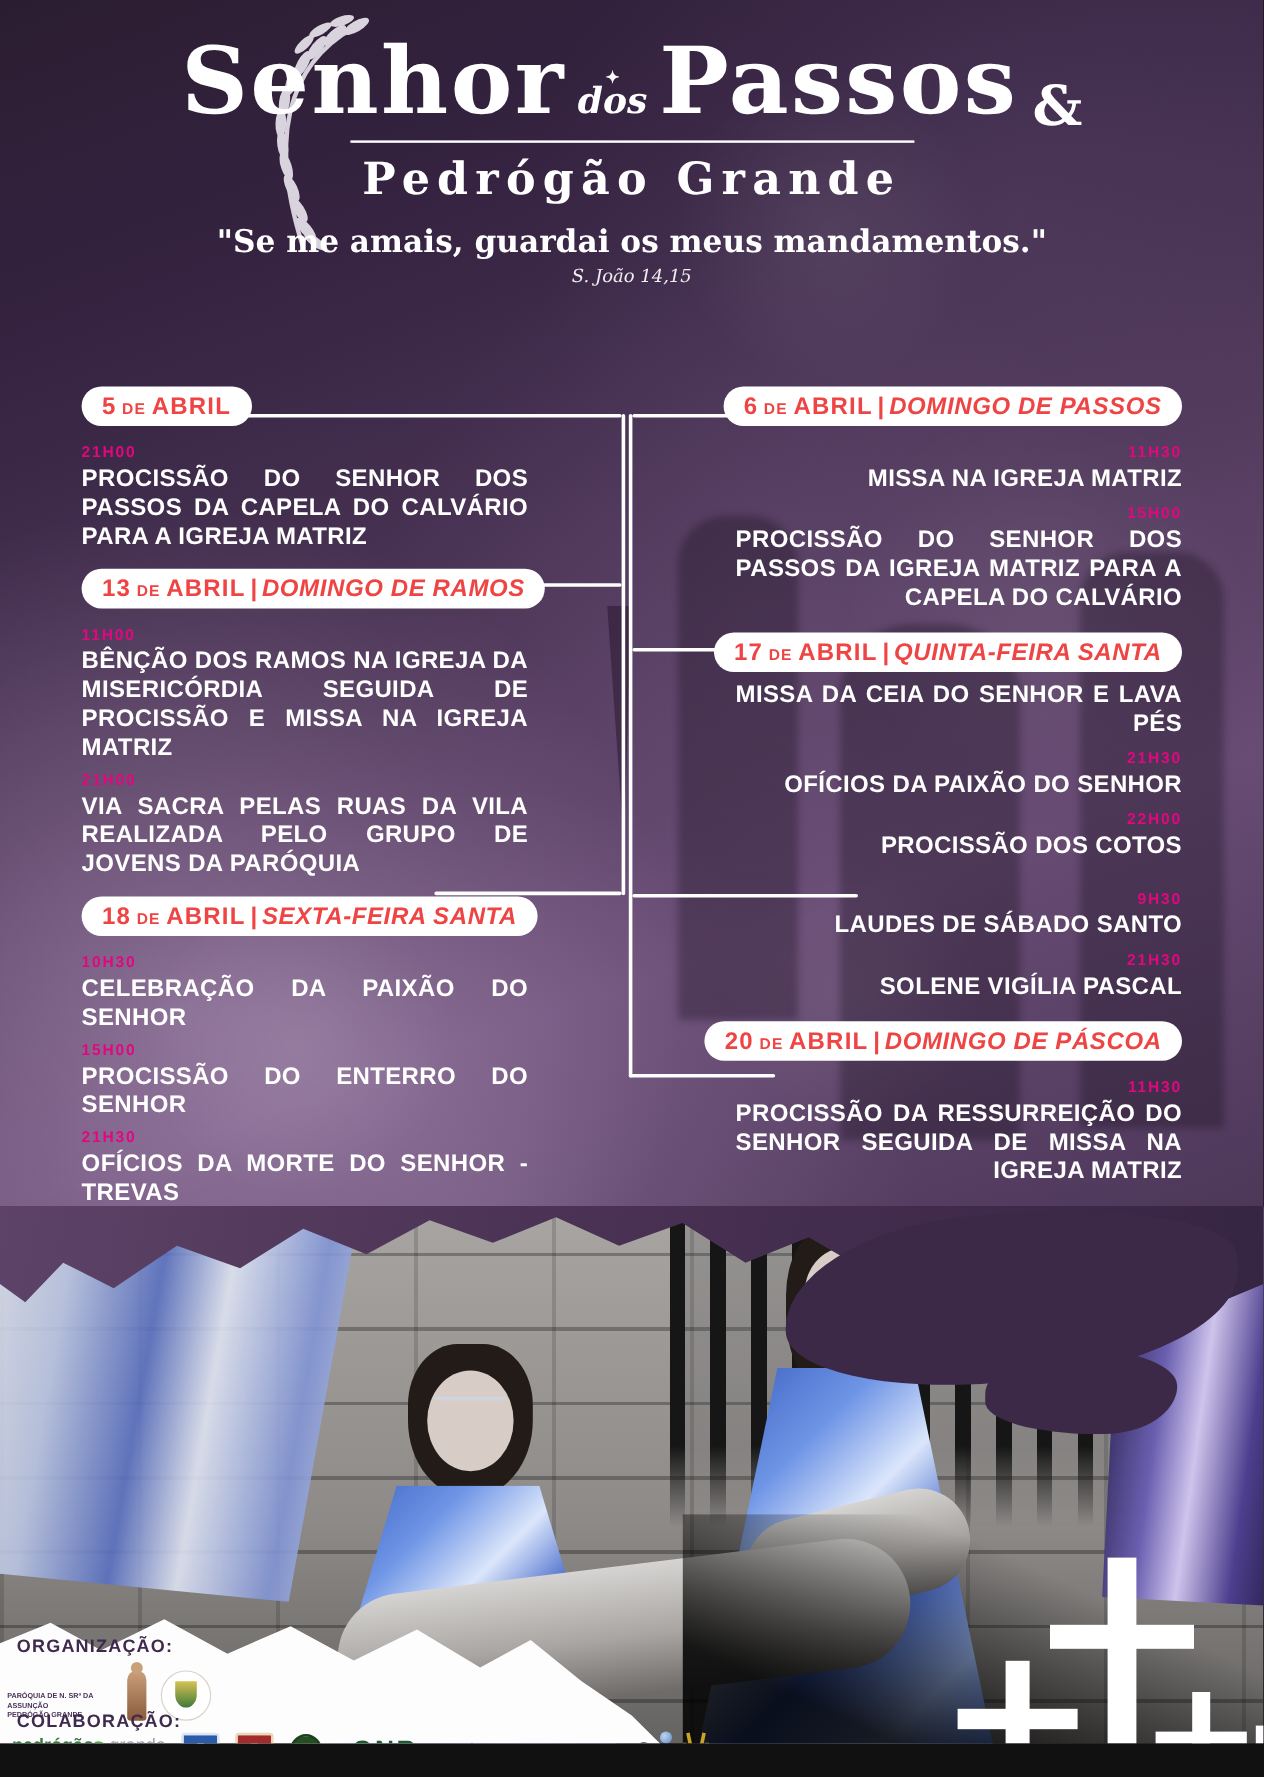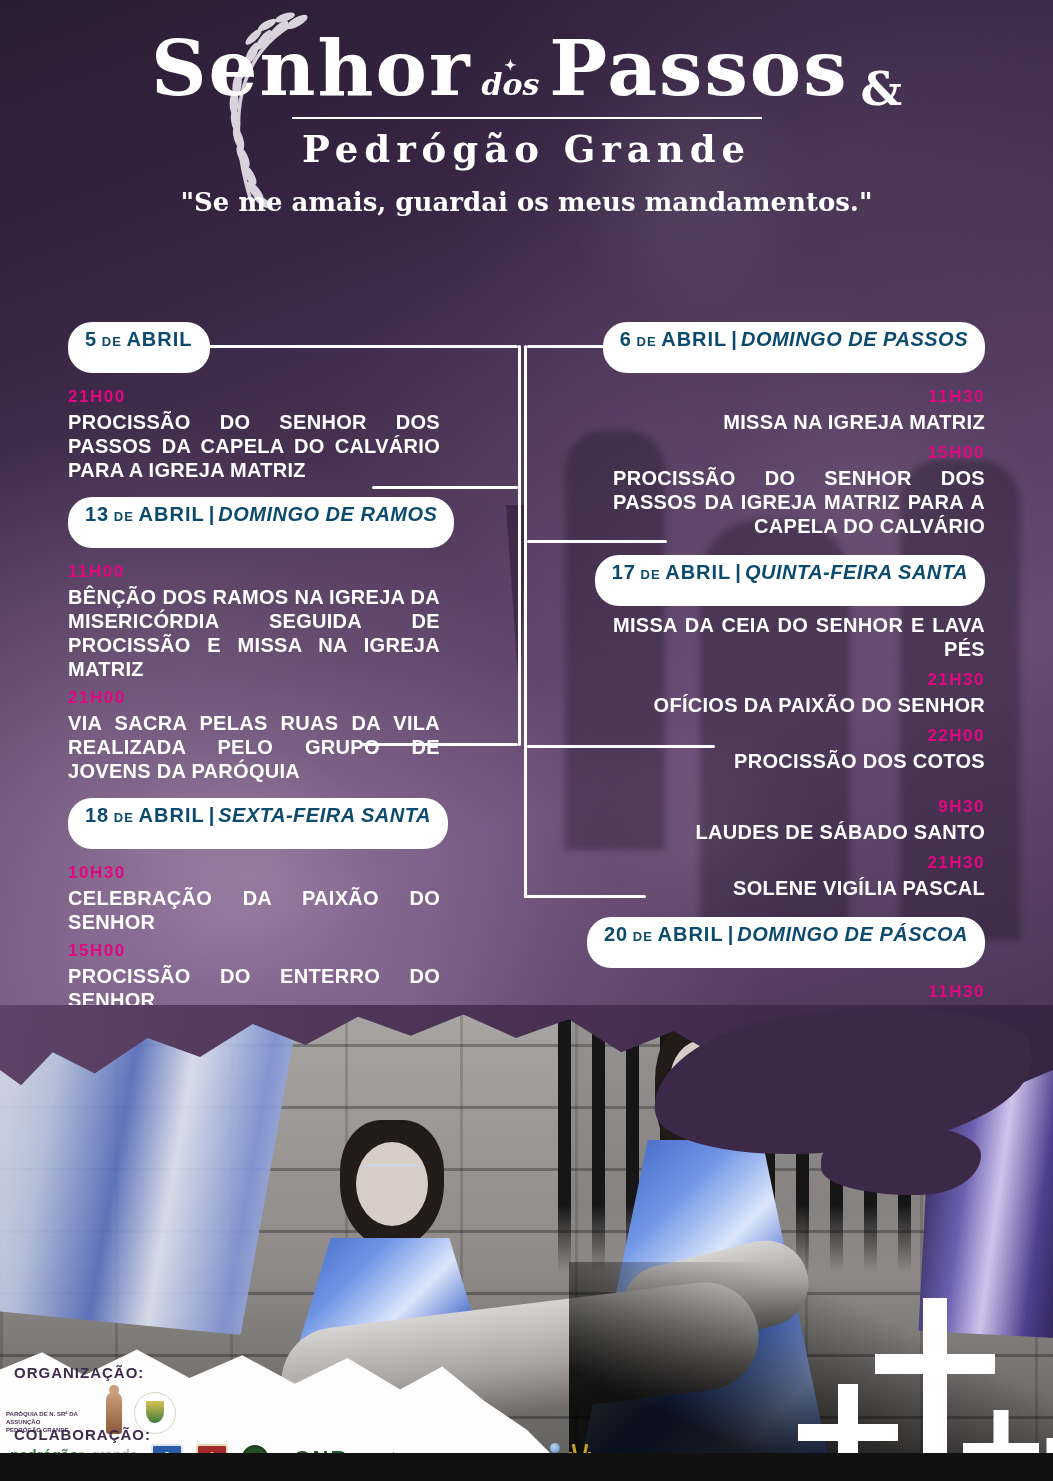--- a/index.html
+++ b/index.html
@@ -39,26 +39,26 @@
   .quote{font-family:"DejaVu Serif",serif;font-weight:700;font-size:26px;margin-top:16px;}
   .quote-ref{font-family:"DejaVu Serif",serif;font-style:italic;font-size:15px;margin-top:4px;opacity:.92;}
   .wreath{position:absolute;left:192px;top:10px;}
 
   
   .col{position:absolute;width:372px;color:#fff;}
   .col-left{left:68px;top:322px;}
   .col-right{left:613px;top:322px;}
   .day-section{margin-bottom:15px;}
   .col-right .day-section{display:flex;flex-direction:column;align-items:flex-end;}
-  .badge{display:inline-block;background:#fff;color:#0c4a6e;border-radius:24px;padding:6px 17px 22px;white-space:nowrap;margin-bottom:7px;}
+  .badge{display:inline-block;background:#fff;color:#ef4444;border-radius:24px;padding:6px 17px 4px;white-space:nowrap;margin-bottom:7px;}
   .b-num,.b-month{font-size:20px;font-weight:bold;letter-spacing:1px;}
   .b-de{font-size:13px;font-weight:bold;letter-spacing:1px;}
   .b-sep{font-size:20px;font-weight:bold;margin:0 4px;}
   .b-day{font-size:20px;font-weight:bold;font-style:italic;letter-spacing:.5px;}
-  .time{color:#e2077f;font-size:17px;font-weight:bold;letter-spacing:1.5px;margin:7px 0 3px;}
+  .time{color:#e2077f;font-size:13px;font-weight:bold;letter-spacing:1.5px;margin:7px 0 3px;}
   .desc{margin:0 0 2px;font-size:20px;font-weight:bold;line-height:24px;letter-spacing:.3px;text-align:justify;width:100%;}
   .col-right .time{text-align:right;width:100%;}
   .col-right .desc{text-align:justify;text-align-last:right;}
   .col-left .desc{text-align-last:left;}
 
   .hline,.vline{position:absolute;background:#fff;border-radius:2px;}
   .hline{height:3px;}
   .vline{width:3px;}
   .vl1{left:518px;top:345px;height:401px;}
   .vl2{left:524px;top:345px;height:553px;}
@@ -199,20 +199,21 @@
     </svg>
   </div>
 
   <div class="header">
     <div class="title-line">
       <span class="t-big">Senhor</span><span class="dos-stack"><span class="dos-orn">✦</span><span class="dos-word">dos</span></span><span class="t-big">Passos</span><span class="amp">&amp;</span>
     </div>
     <div class="rule"></div>
     <div class="subtitle">Pedrógão Grande</div>
     <div class="quote">"Se me amais, guardai os meus mandamentos."</div>
+    <div class="quote-ref">S. João 14,15</div>
   </div>
 
   <div class="vline vl1"></div>
   <div class="vline vl2"></div>
   <div class="hline hl-5"></div>
   <div class="hline hl-13"></div>
   <div class="hline hl-18"></div>
   <div class="hline hl-6"></div>
   <div class="hline hl-17"></div>
   <div class="hline hl-19"></div>

